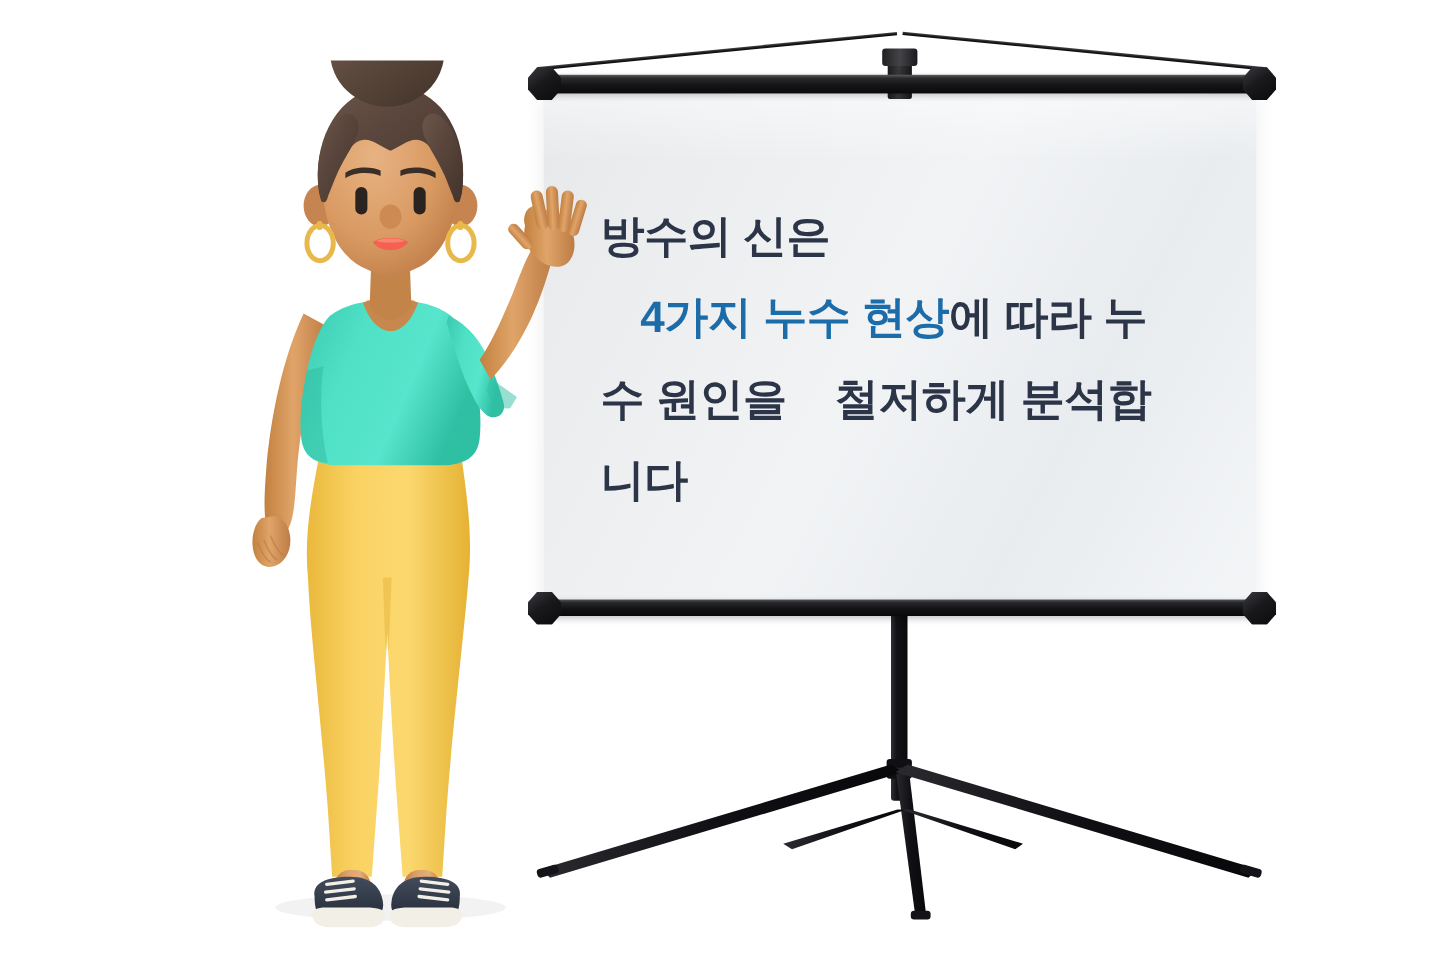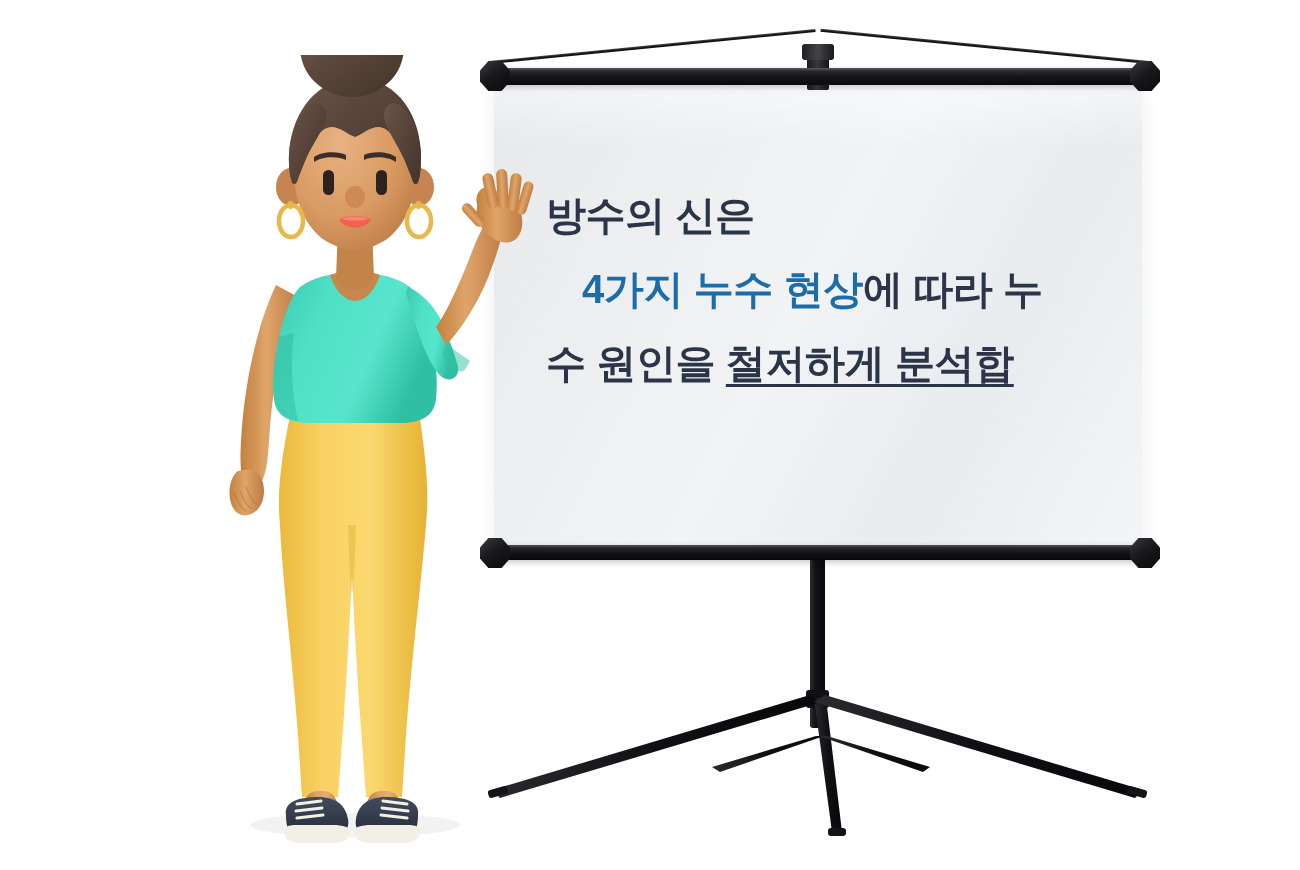--- a/index.html
+++ b/index.html
@@ -138,23 +138,23 @@
     font-family: "Liberation Sans", "DejaVu Sans", sans-serif;
     font-weight: bold;
     font-size: 40px;
     line-height: 74px;
     color: #2b3547;
     letter-spacing: -0.4px;
   }
   .slide-text .line { white-space: nowrap; }
   .slide-text .hl { color: #1b6ca8; margin-left: 36px; }
   .slide-text .ul {
-    text-decoration: underline;
     text-decoration-thickness: 3px;
     text-underline-offset: 7px;
+    margin-left: 33px;
   }
 
   
   .character {
     position: absolute;
     left: 180px;
     top: 55px;
     width: 360px;
     height: 790px;
     z-index: 8;
@@ -184,20 +184,23 @@
 
     <div class="slide-text">
       <div class="line">
         <span>방수의 신은</span>
       </div>
       <div class="line">
         <span class="hl">4가지 누수 현상</span><span>에 따라 누</span>
       </div>
       <div class="line">
         <span>수 원인을 </span><span class="ul">철저하게 분석합</span>
+      </div>
+      <div class="line">
+        <span>니다</span>
       </div>
     </div>
 
     <div class="tripod">
       <svg width="680" height="340" viewBox="0 0 680 340" xmlns="http://www.w3.org/2000/svg">
         <defs>
           <linearGradient id="poleG" x1="0" y1="0" x2="1" y2="0">
             <stop offset="0%" stop-color="#2e2e33"></stop>
             <stop offset="35%" stop-color="#121216"></stop>
             <stop offset="100%" stop-color="#0a0a0d"></stop>

